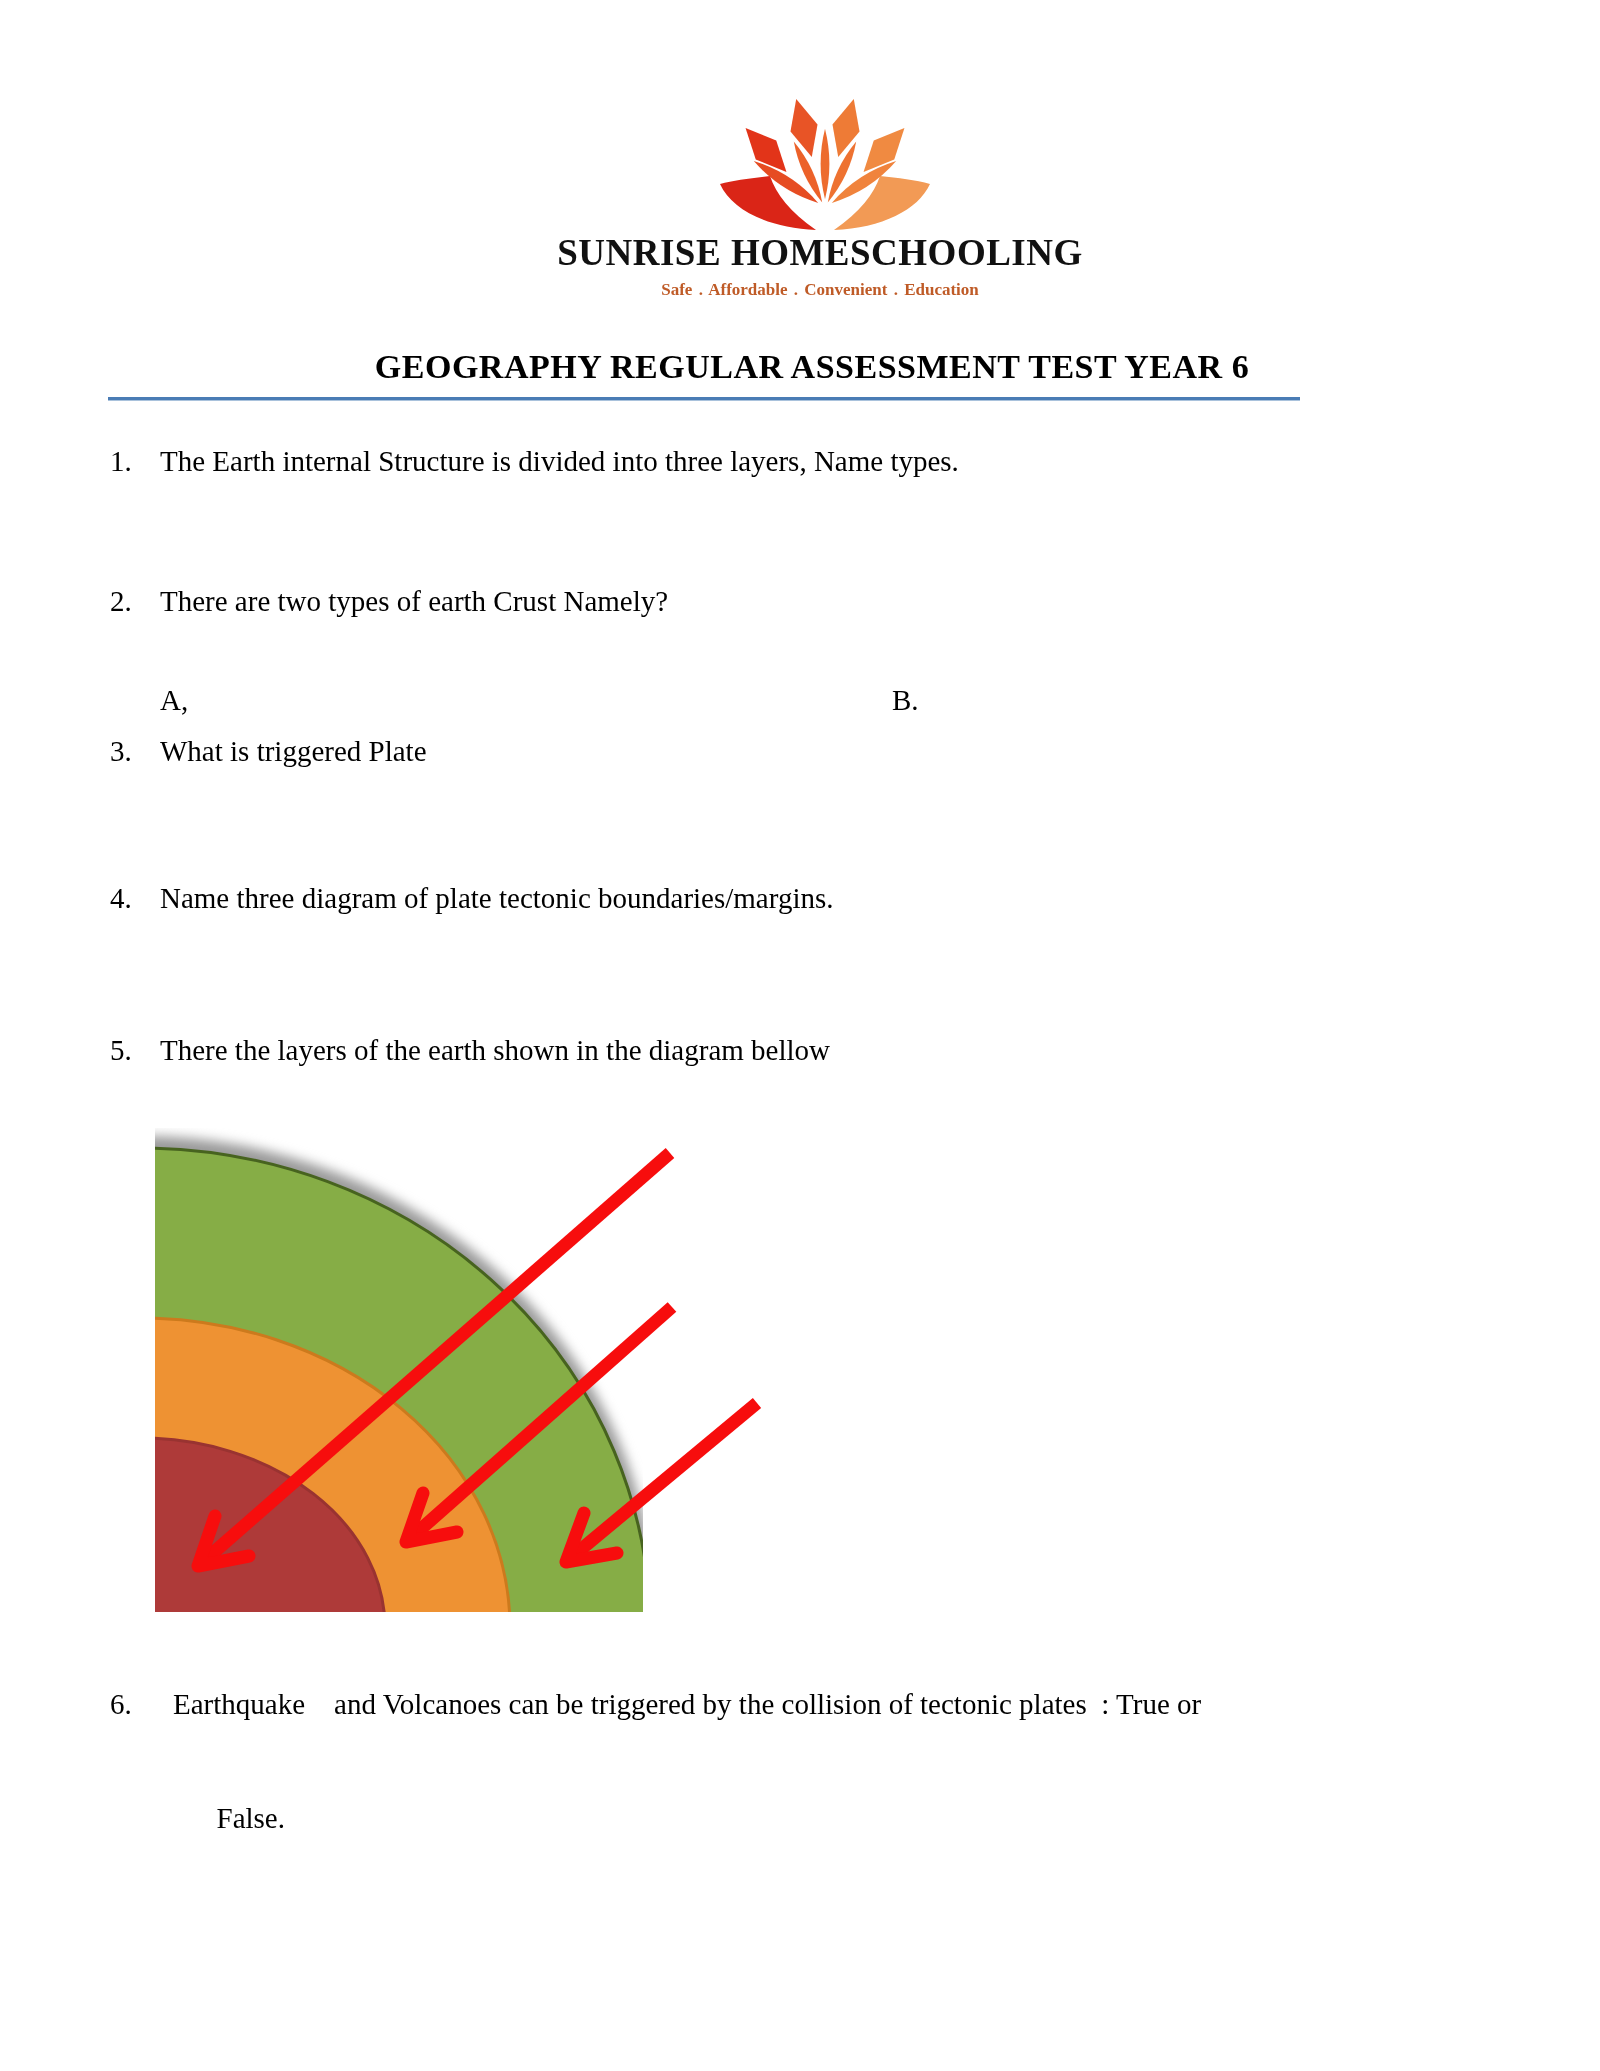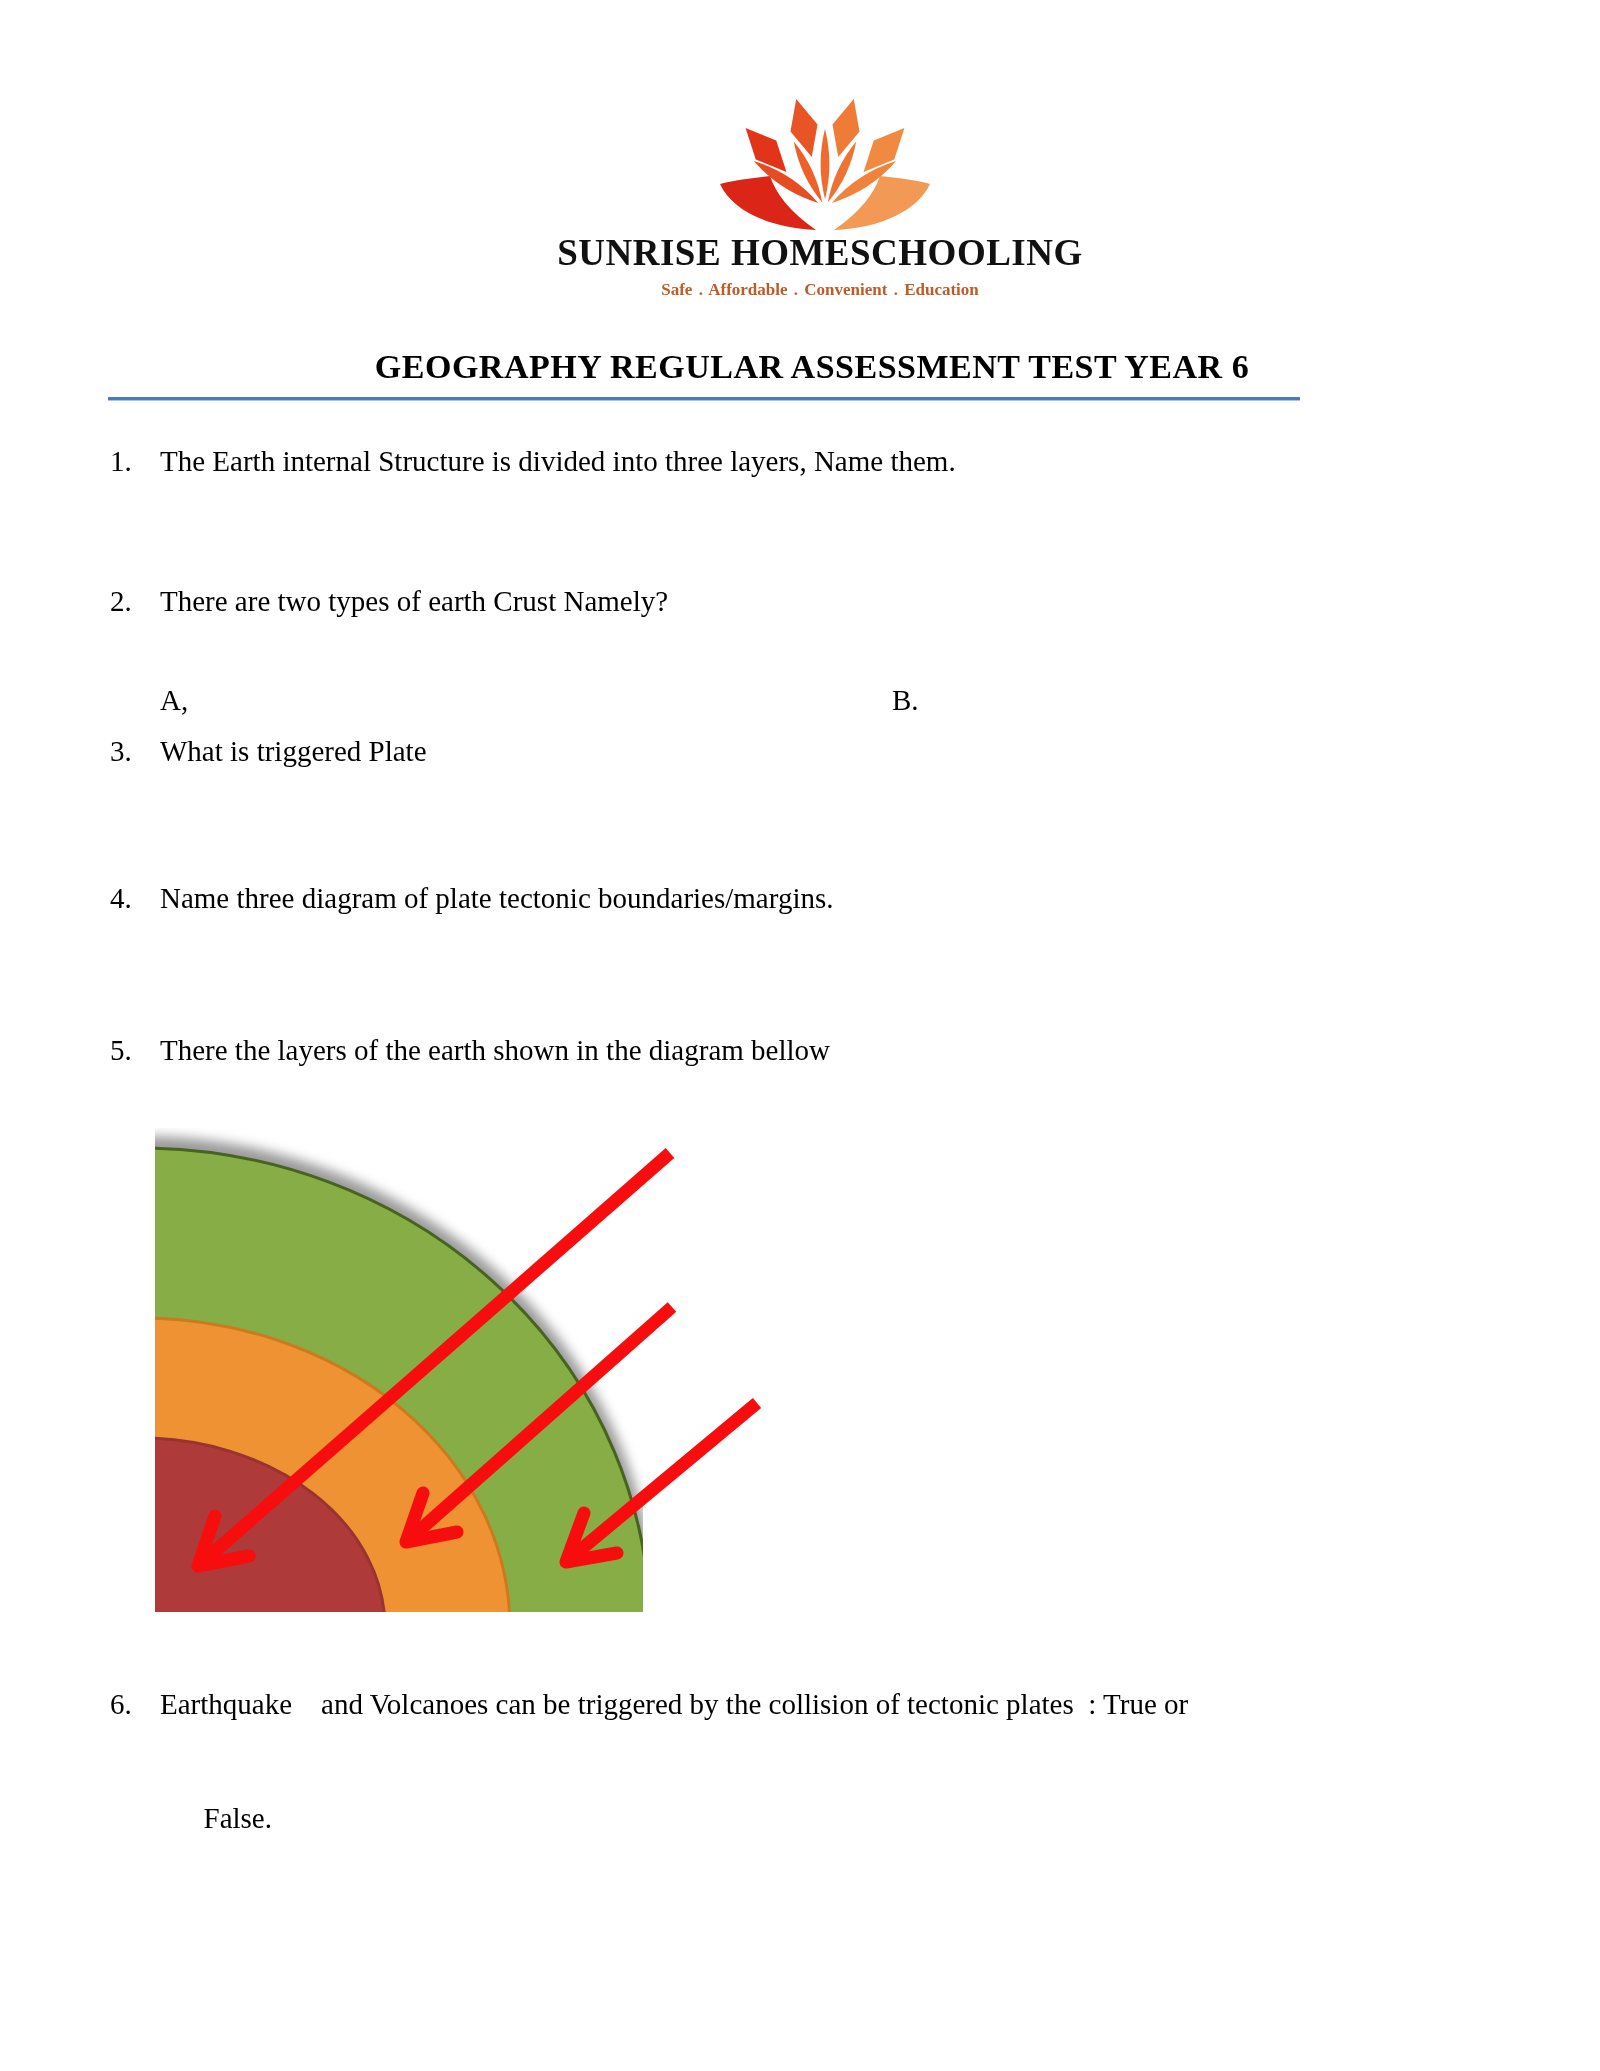--- a/index.html
+++ b/index.html
@@ -17,21 +17,21 @@
   .title{position:absolute;top:348px;left:812px;transform:translateX(-50%);
          font-weight:bold;font-size:34px;letter-spacing:0.5px;color:#000000;white-space:nowrap;}
   .rule{position:absolute;top:397px;left:108px;width:1410px;height:4px;
         background:linear-gradient(to bottom,#4a7cb5 0 68%,#a9c2dc 68% 100%);}
 
   
   .q{position:absolute;left:110px;display:flex;font-size:29px;line-height:36px;}
   .qnum{width:50px;flex:none;}
   .qtext{white-space:pre-wrap;}
   .q6 .qnum{line-height:57px;}
-  .q6 .qtext{width:1360px;line-height:57px;}
+  .q6 .qtext{width:1360px;line-height:57px;margin-left:13px;}
   .opt{position:absolute;font-size:29px;line-height:36px;}
   .opt-a{left:160px;}
   .opt-b{left:892px;}
 
   
   .earth-wrap{position:absolute;left:155px;top:1128px;width:488px;height:484px;overflow:hidden;}
   .arrows{position:absolute;left:155px;top:1128px;width:650px;height:484px;pointer-events:none;}
 </style>
 </head>
 <body>
@@ -57,21 +57,21 @@
   </svg>
 
   <div class="brand">SUNRISE HOMESCHOOLING</div>
   <div class="tagline">Safe . Affordable . Convenient . Education</div>
 
   <div class="title">GEOGRAPHY REGULAR ASSESSMENT TEST YEAR 6</div>
   <div class="rule"></div>
 
   <div class="q" style="top:443px;">
     <span class="qnum">1.</span>
-    <span class="qtext">The Earth internal Structure is divided into three layers, Name them.</span>
+    <span class="qtext">The Earth internal Structure is divided into three layers, Name types.</span>
   </div>
 
   <div class="q" style="top:583px;">
     <span class="qnum">2.</span>
     <span class="qtext">There are two types of earth Crust Namely?</span>
   </div>
 
   <span class="opt opt-a" style="top:682px;">A,</span>
   <span class="opt opt-b" style="top:682px;">B.</span>
 

